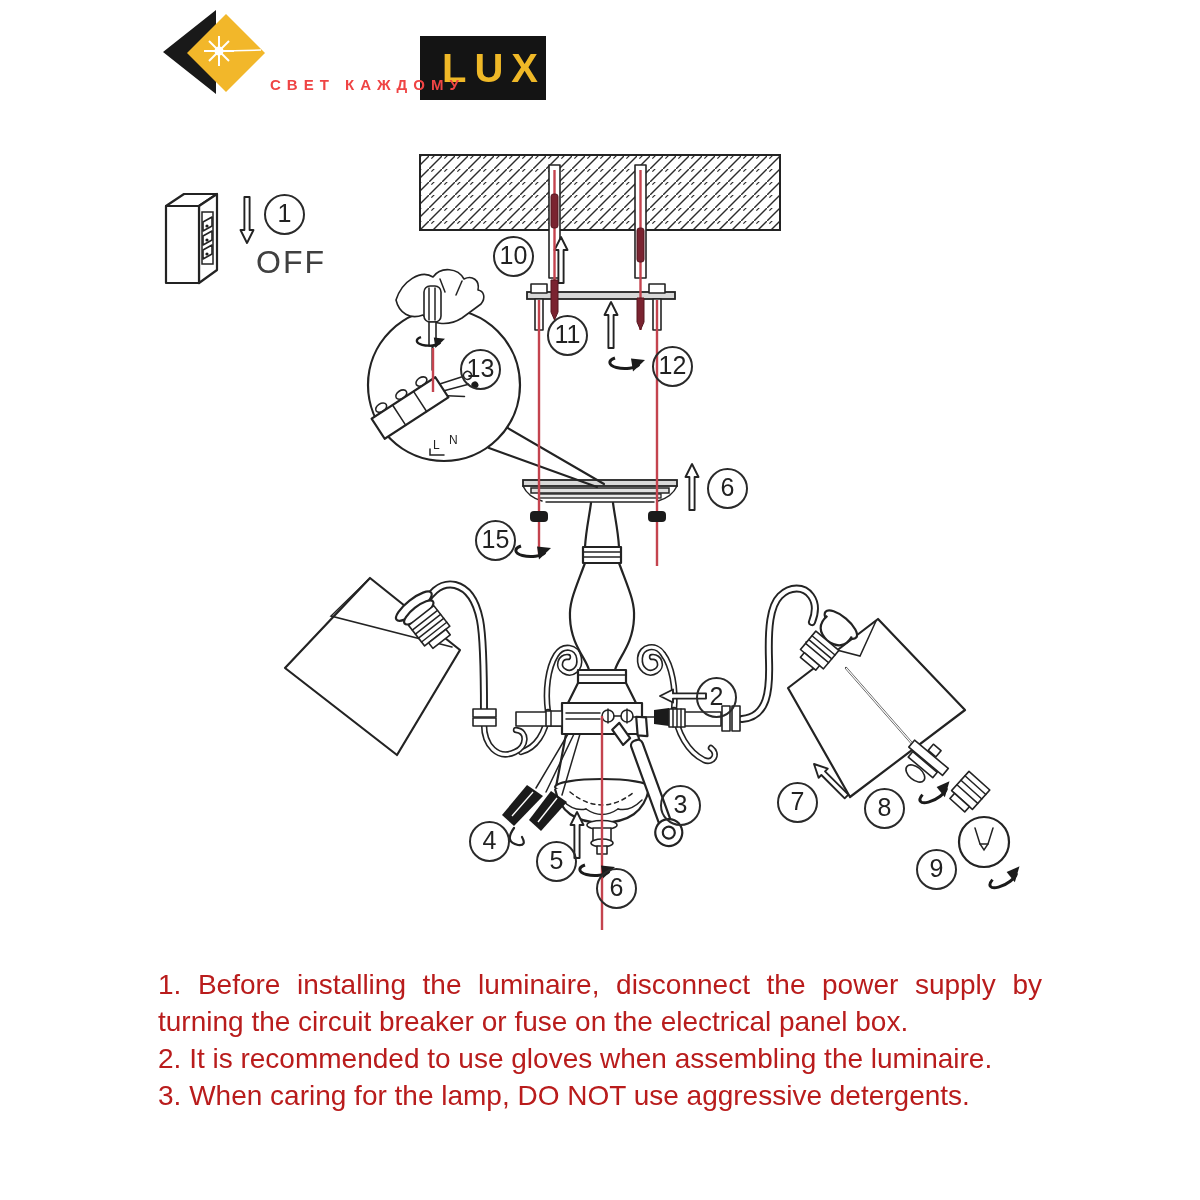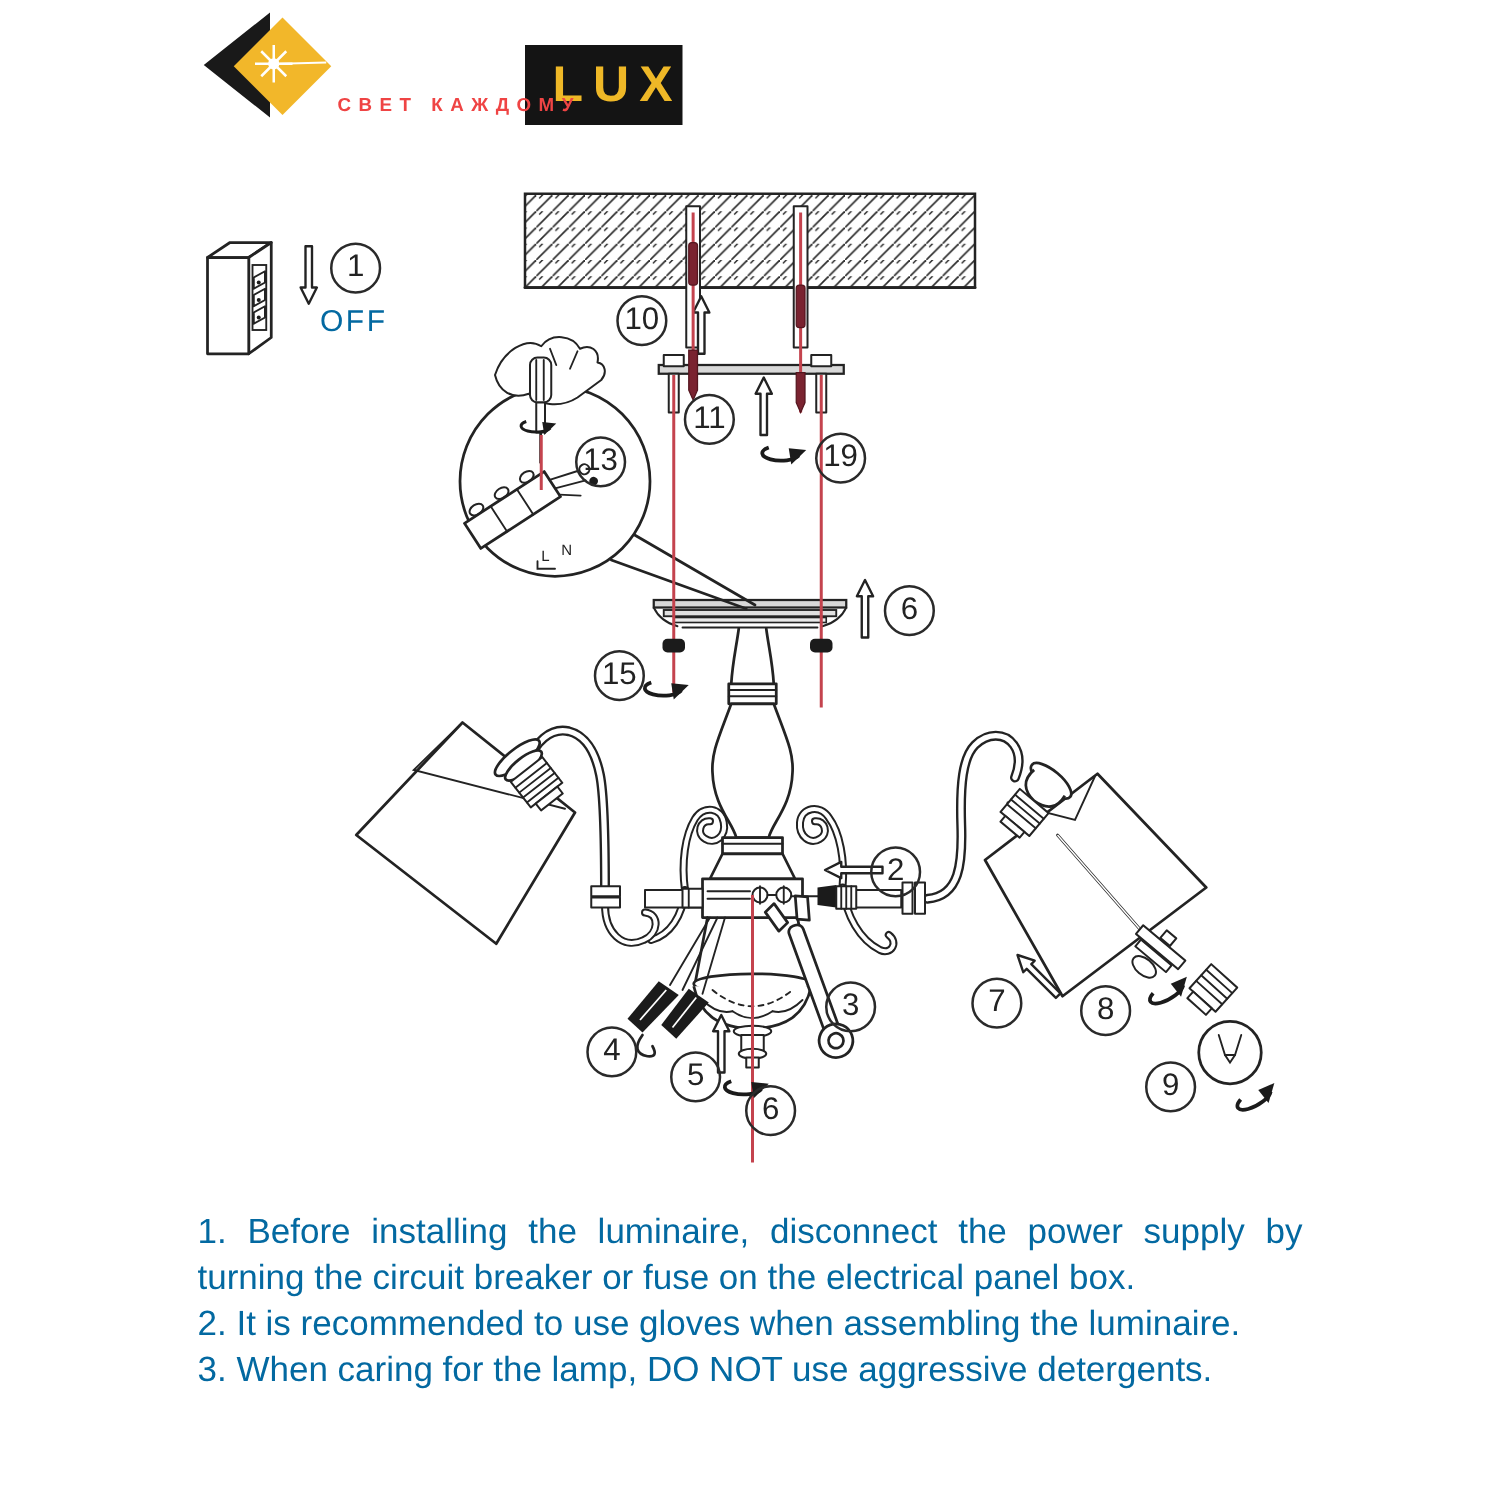--- a/index.html
+++ b/index.html
@@ -26,25 +26,25 @@
   
   .brandName{position:absolute;left:268px;top:18px;font-size:41px;font-weight:700;
              letter-spacing:7px;color:#181818;}
   .luxBox{position:absolute;left:420px;top:8px;width:126px;height:64px;background:#141414;
           color:#efb827;font-size:40px;font-weight:700;letter-spacing:8px;text-align:right;
           line-height:64px;margin-top:28px;}
   .tagline{position:absolute;left:270px;top:76px;font-size:15px;font-weight:600;
            letter-spacing:6px;color:#ef4444;}
   .model{position:absolute;left:597px;top:22px;font-size:47px;font-weight:700;
          letter-spacing:1px;color:#101010;}
-  .offLbl{position:absolute;left:256px;top:244px;font-size:24px;letter-spacing:2px;
-          color:#0369a1;font-weight:500;}
+  .offLbl{position:absolute;left:256px;top:244px;font-size:32px;letter-spacing:2px;
+          color:#404040;font-weight:500;}
   
   .instr{position:absolute;left:158px;top:966px;width:884px;font-size:28px;line-height:37px;
-         color:#0369a1;}
+         color:#b91c1c;}
   .instr p{margin:0;text-align:justify;}
 </style>
 </head>
 <body>
 
 <div id="page">
 
 <svg width="1200" height="1200" viewBox="0 0 1200 1200">
   <defs>
     <pattern id="hatch" width="13" height="13" patternUnits="userSpaceOnUse">
@@ -362,21 +362,21 @@
 <div class="co" style="left:696px;top:677px">2</div>
 <div class="co" style="left:660px;top:785px">3</div>
 <div class="co" style="left:469px;top:821px">4</div>
 <div class="co" style="left:536px;top:841px">5</div>
 <div class="co" style="left:596px;top:868px">6</div>
 <div class="co" style="left:777px;top:782px">7</div>
 <div class="co" style="left:864px;top:788px">8</div>
 <div class="co" style="left:916px;top:849px">9</div>
 <div class="co" style="left:493px;top:236px">10</div>
 <div class="co" style="left:547px;top:315px">11</div>
-<div class="co" style="left:652px;top:346px">19</div>
+<div class="co" style="left:652px;top:346px">12</div>
 <div class="co" style="left:460px;top:349px">13</div>
 <div class="co" style="left:707px;top:468px">6</div>
 <div class="co" style="left:475px;top:520px">15</div>
 
 <div class="instr">
   <p>1. Before installing the luminaire, disconnect the power supply by turning the circuit breaker or fuse on the electrical panel box.</p>
   <p>2. It is recommended to use gloves when assembling the luminaire.</p>
   <p>3. When caring for the lamp, DO NOT use aggressive detergents.</p>
 </div>
 

